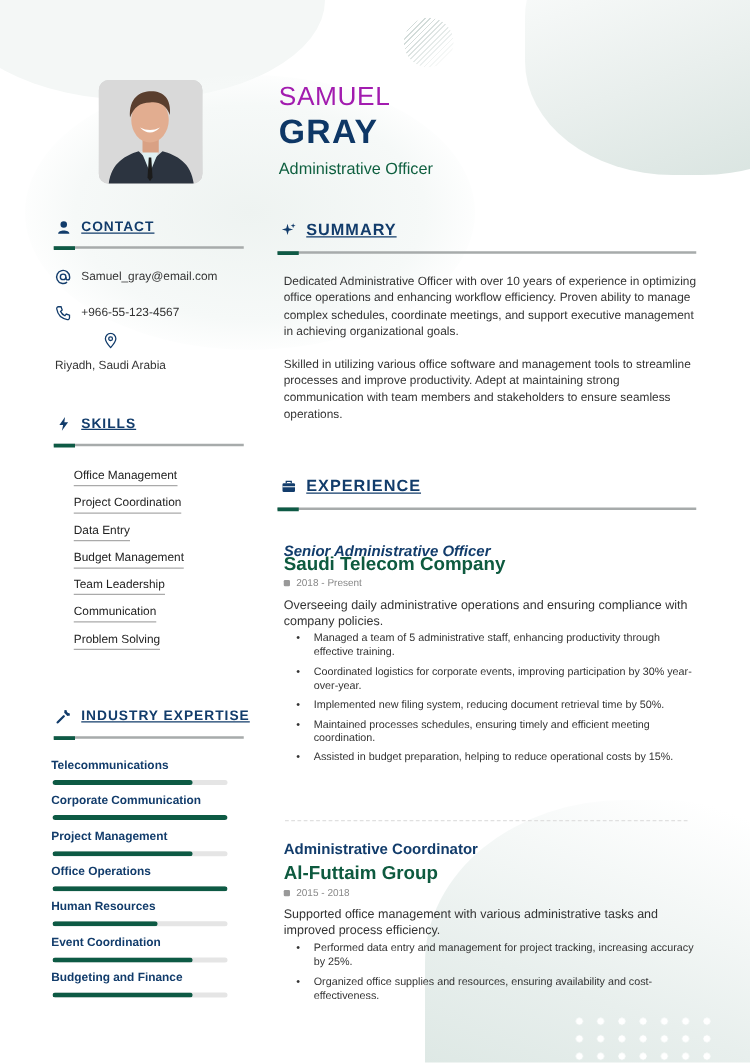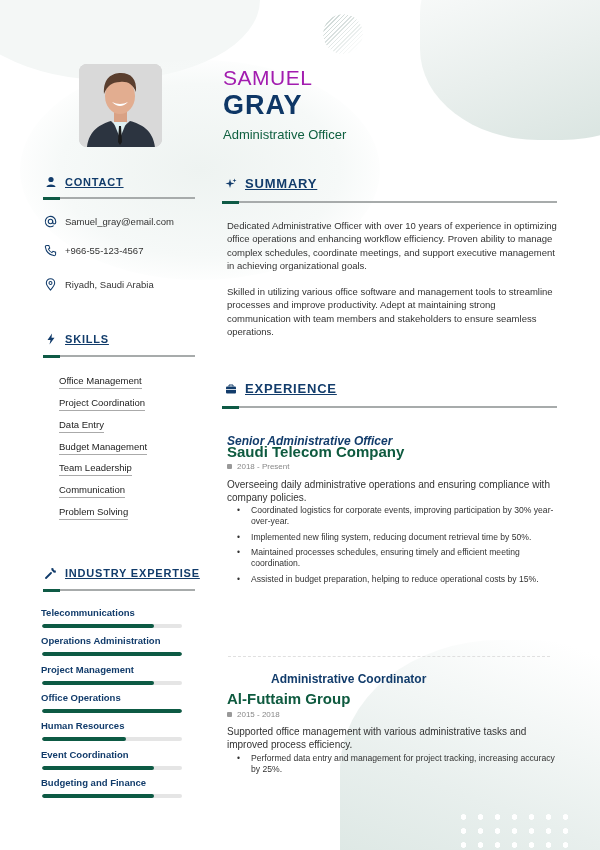--- a/index.html
+++ b/index.html
@@ -95,21 +95,21 @@
       <path d="M9.4 7 v1 a1.6 1.6 0 0 0 3.2 0 V7 a5.6 5.6 0 1 0 -2.2 4.5" fill="none" stroke="#123c6b" stroke-width="1.2"></path>
     </svg>
   <span>Samuel_gray@email.com</span>
 </div>
 <div class="contact-item" style="top:244px;">
   <svg viewBox="0 0 14 14">
       <path d="M3 1.5 L5.2 1.5 L6.2 4.3 L4.8 5.5 C5.6 7.3 6.8 8.5 8.5 9.3 L9.7 7.8 L12.5 8.8 L12.5 11 C12.5 12 11.6 12.7 10.6 12.5 C5.8 11.7 2.3 8.2 1.5 3.4 C1.3 2.4 2 1.5 3 1.5 Z" fill="none" stroke="#123c6b" stroke-width="1.1"></path>
     </svg>
   <span>+966-55-123-4567</span>
 </div>
-<div class="contact-item" style="top:278px;">
+<div class="contact-item" style="top:266px;flex-direction:column;">
   <svg viewBox="0 0 14 14">
       <path d="M7 13 C4 9.5 2.5 7.3 2.5 5.3 A4.5 4.5 0 0 1 11.5 5.3 C11.5 7.3 10 9.5 7 13 Z" fill="none" stroke="#123c6b" stroke-width="1.1"></path>
       <circle cx="7" cy="5.3" r="1.6" fill="none" stroke="#123c6b" stroke-width="1.1"></circle>
     </svg>
   <span>Riyadh, Saudi Arabia</span>
 </div>
 
 <div class="sec-head" style="left:45px; top:333px; font-size:11px;">
   <svg class="ic" viewBox="0 0 12 12">
       <path d="M7 0.5 L2.5 7 L5.5 7 L4.5 11.5 L9.5 4.8 L6.5 4.8 Z" fill="#123c6b"></path>
@@ -136,21 +136,21 @@
 </div>
 <div class="sec-rule" style="left:43px; top:589px; width:152px;">
     <div class="accent"></div>
   </div>
 
 <div id="expertise-list">
     <div class="exp-label" style="top: 607px;">Telecommunications</div>
     <div class="bar" style="top: 624px;">
       <div class="fill" style="width: 80%;"></div>
     </div>
-    <div class="exp-label" style="top: 635.3px;">Operations Administration</div>
+    <div class="exp-label" style="top: 635.3px;">Corporate Communication</div>
     <div class="bar" style="top: 652.3px;">
       <div class="fill" style="width: 100%;"></div>
     </div>
     <div class="exp-label" style="top: 663.6px;">Project Management</div>
     <div class="bar" style="top: 680.6px;">
       <div class="fill" style="width: 80%;"></div>
     </div>
     <div class="exp-label" style="top: 691.9px;">Office Operations</div>
     <div class="bar" style="top: 708.9px;">
       <div class="fill" style="width: 100%;"></div>
@@ -197,33 +197,35 @@
 
 <div>
   <div class="job-title2" style="top:434px;font-style:italic;">Senior Administrative Officer</div>
   <div class="company" style="top:443px;">Saudi Telecom Company</div>
   <div class="dates" style="top:462px;justify-content:space-between;">
     <span class="cal"></span>
     <span>2018 - Present</span>
   </div>
   <div class="job-desc" style="top:478px;">Overseeing daily administrative operations and ensuring compliance with company policies.</div>
   <ul class="bullets" style="top:505px;">
+    <li>Managed a team of 5 administrative staff, enhancing productivity through effective training.</li>
     <li>Coordinated logistics for corporate events, improving participation by 30% year-over-year.</li>
     <li>Implemented new filing system, reducing document retrieval time by 50%.</li>
     <li>Maintained processes schedules, ensuring timely and efficient meeting coordination.</li>
     <li>Assisted in budget preparation, helping to reduce operational costs by 15%.</li>
   </ul>
 </div>
 
 <div class="divider-dotted"></div>
 
 <div>
-  <div class="job-title2" style="top:672px;margin-left:44px;">Administrative Coordinator</div>
+  <div class="job-title2" style="top:672px;">Administrative Coordinator</div>
   <div class="company" style="top:690px;">Al-Futtaim Group</div>
   <div class="dates" style="top:710px;">
     <span class="cal"></span>
     <span>2015 - 2018</span>
   </div>
   <div class="job-desc" style="top:725px;">Supported office management with various administrative tasks and improved process efficiency.</div>
   <ul class="bullets" style="top:753px;">
     <li>Performed data entry and management for project tracking, increasing accuracy by 25%.</li>
+    <li>Organized office supplies and resources, ensuring availability and cost-effectiveness.</li>
   </ul>
 </div>
 
 </body></html>

